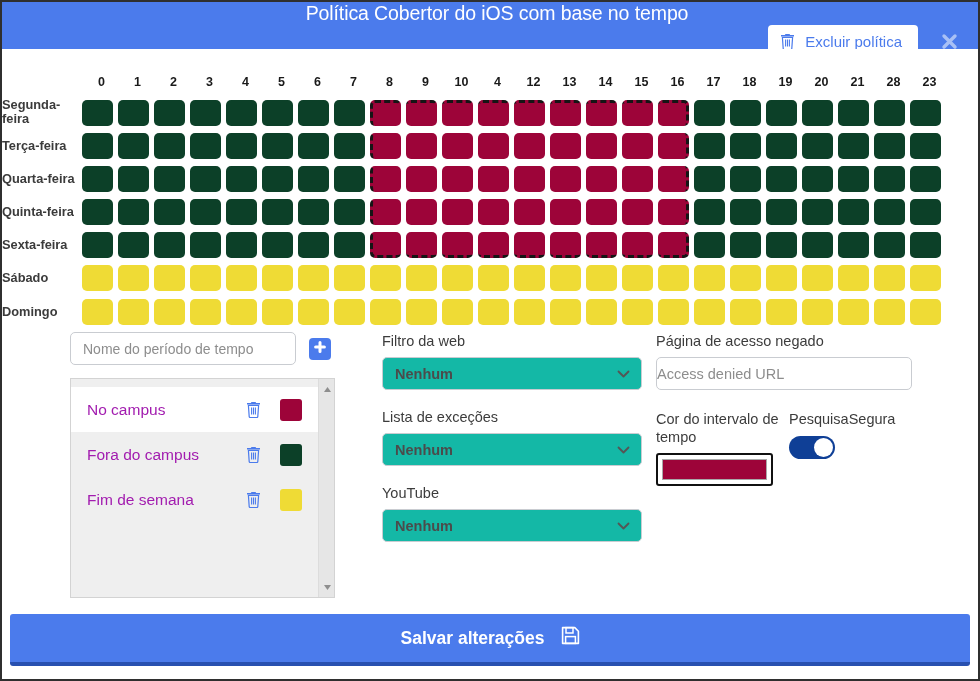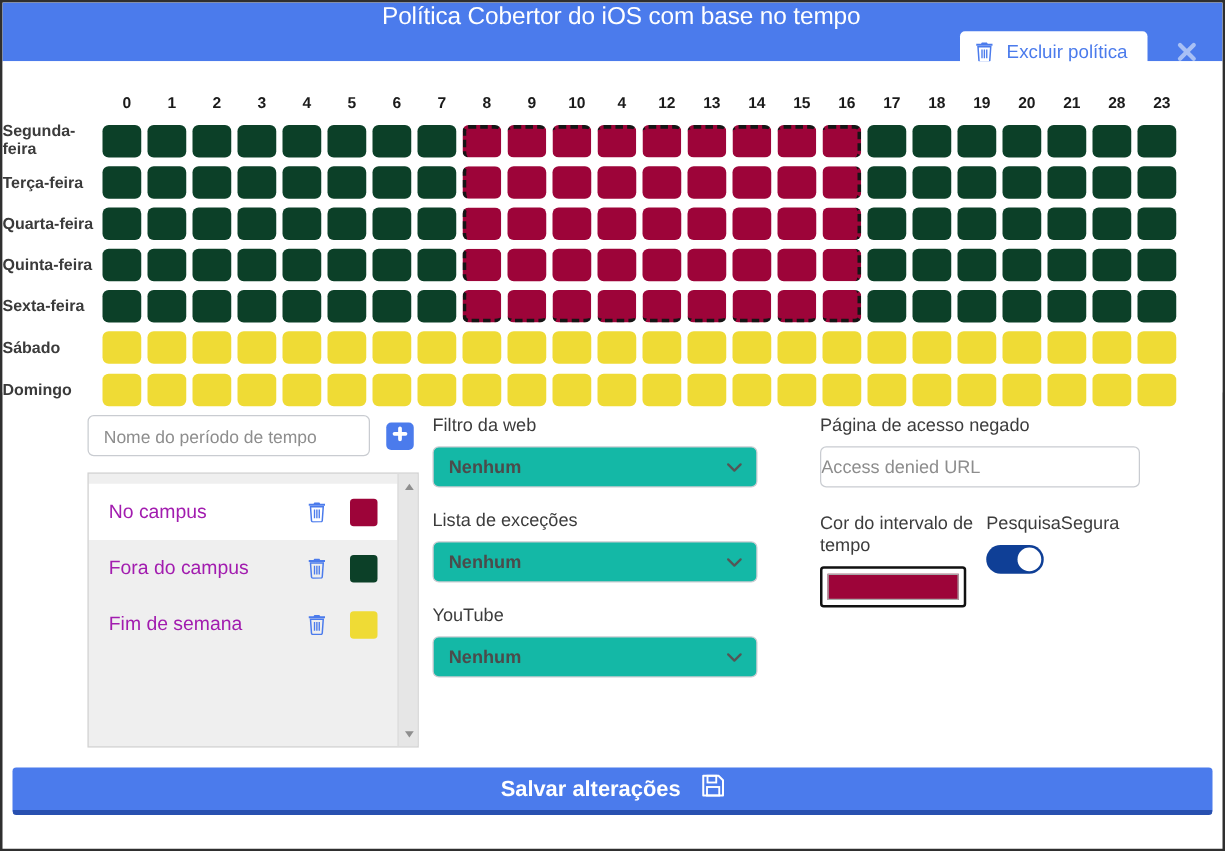--- a/index.html
+++ b/index.html
@@ -203,21 +203,21 @@
   .sb-arrow {
     width: 16px; height: 14px;
     display: flex; align-items: center; justify-content: center;
     cursor: pointer;
   }
   .sb-arrow.down { position: absolute; bottom: 3px; }
   .sb-arrow.up { position: absolute; top: 3px; }
 
   
   #mid-col {
-    position: absolute; left: 344px; top: 18px;
+    position: absolute; left: 380px; top: 18px;
     width: 262px;
   }
   .field-block { margin-bottom: 18px; }
   .select-box {
     position: relative;
     width: 260px; height: 33px;
     border: 1px solid #c9ccd1;
     border-radius: 5px;
     background: #14b8a6;
     display: flex; align-items: center;
@@ -286,21 +286,21 @@
     right: 2px; top: 2px;
     width: 19px; height: 19px;
     border-radius: 50%;
     background: #ffffff;
   }
 
   
   #save-btn {
     position: absolute;
     left: 8px; top: 612px;
-    width: 960px; height: 38px;
+    width: 960px; height: 52px;
     background: #4b7bec;
     border: none;
     border-bottom: 4px solid #2850b0;
     border-radius: 3px;
     color: #ffffff;
     font-size: 17.5px;
     font-weight: bold;
     display: flex; align-items: center; justify-content: center;
     gap: 16px;
     cursor: pointer;

